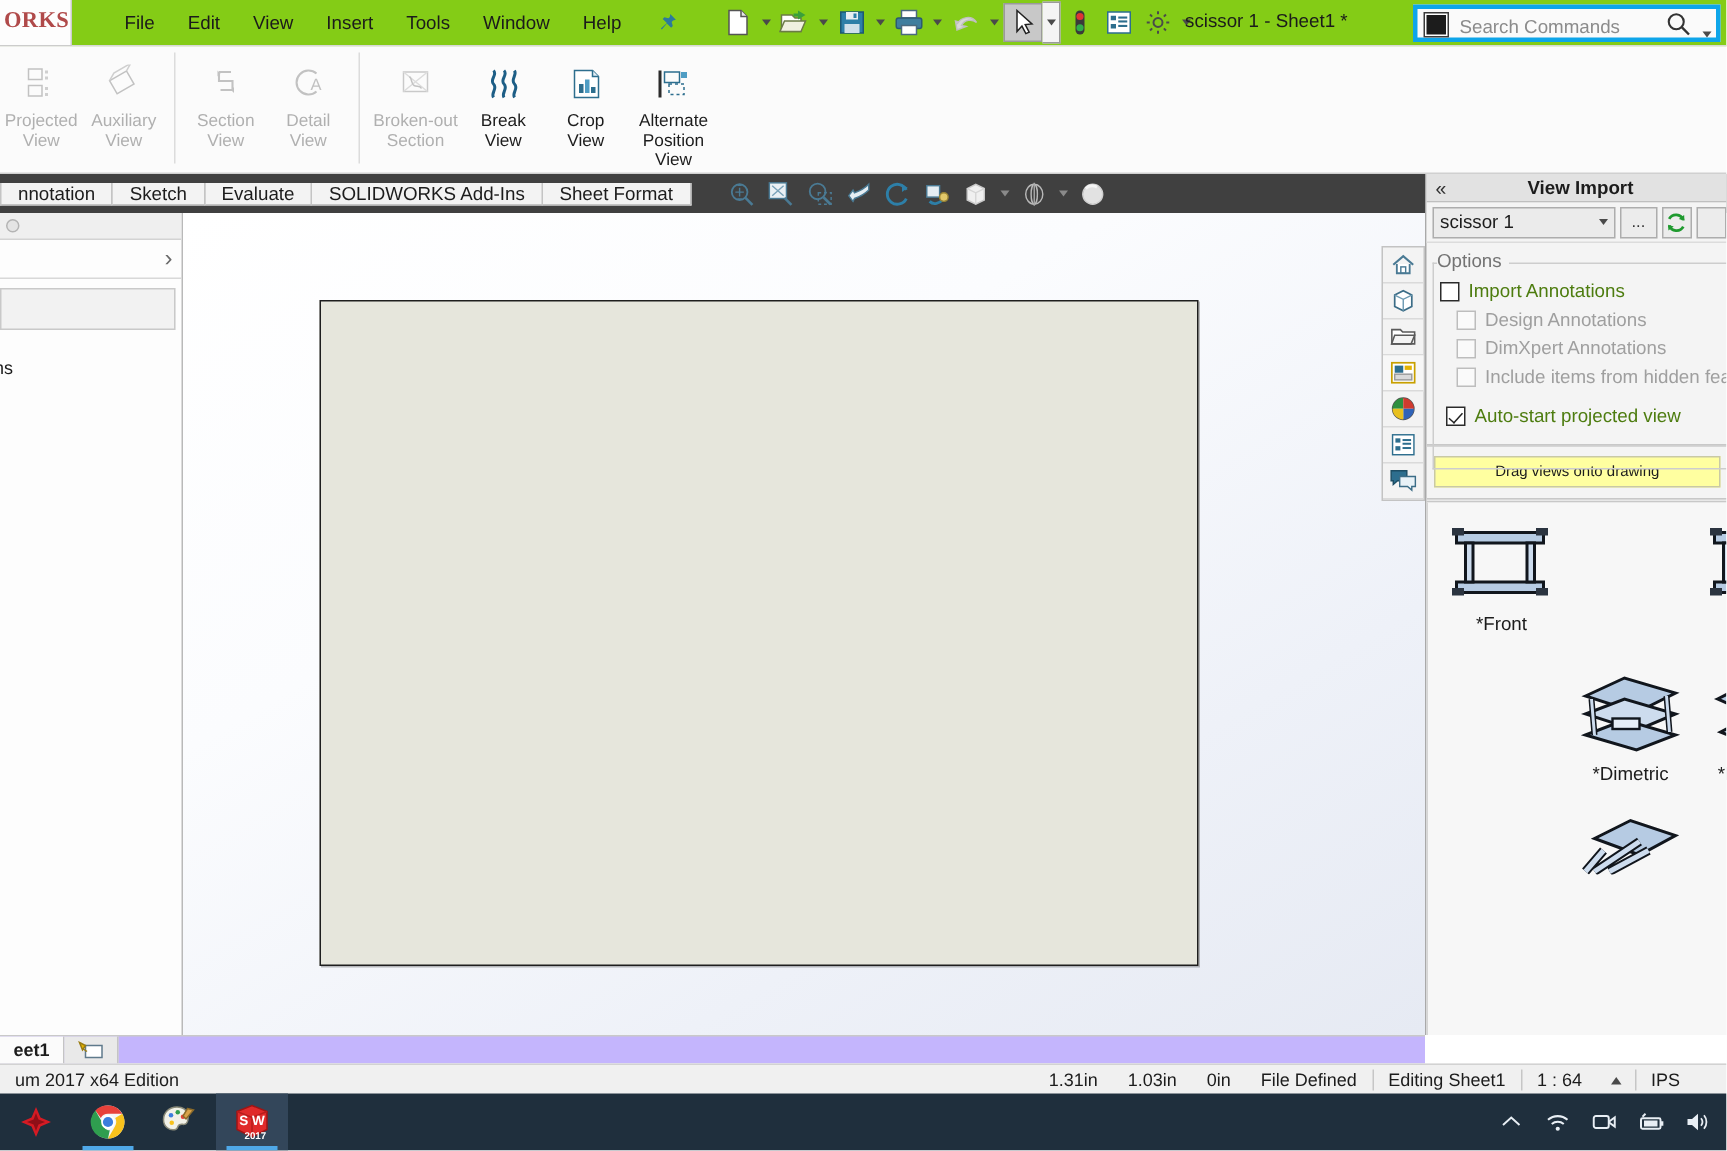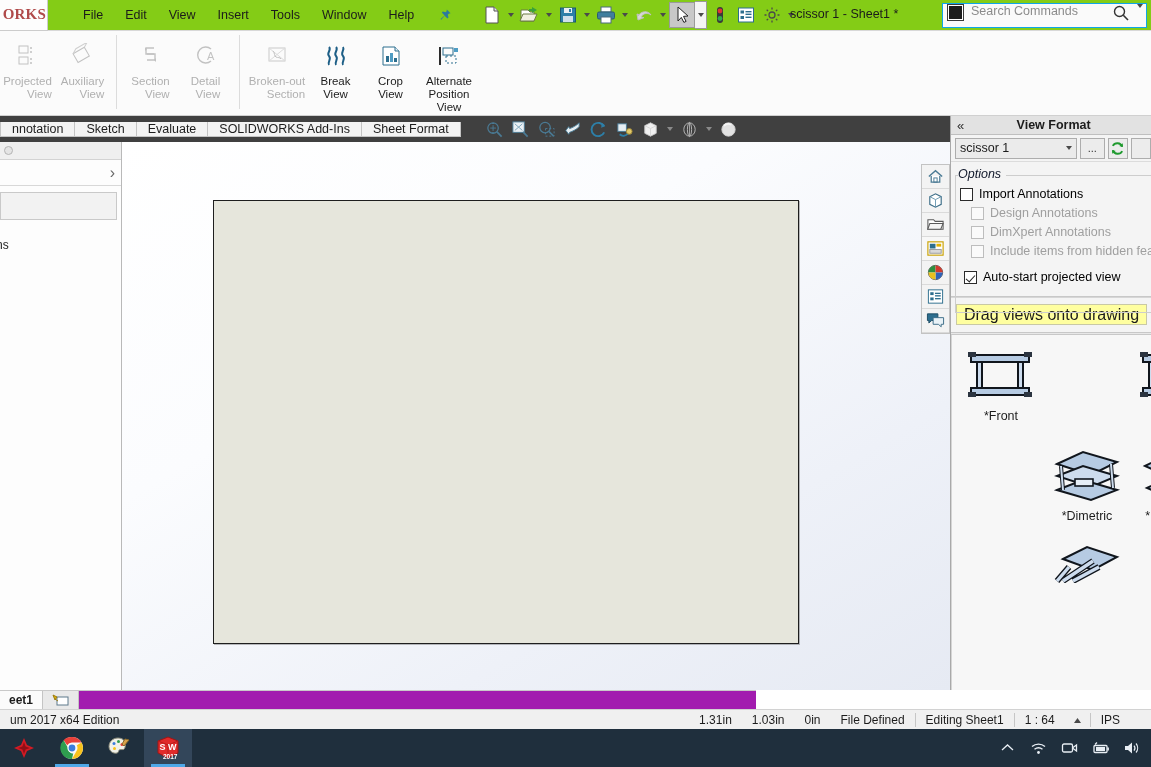--- a/index.html
+++ b/index.html
@@ -56,22 +56,22 @@
     background: #c8c8c8; border: 1px solid #9a9a9a;
   }
   .tb-caret.selbox { border: 1px solid #9a9a9a; border-left: none; height: 28px; background: #f4f4f4;}
 
   .doctitle {
     position: absolute; left: 790px; top: 7px;
     font-size: 12.5px; color: #1b1b1b; white-space: nowrap;
   }
   .searchbox {
     position: absolute; right: 4px; top: 3px; width: 205px; height: 25px;
-    background: #fafafa; border: 1px solid #0ea5e9;
-    display: flex; align-items: flex-start;
+    background: #fafafa; border: 3px solid #0ea5e9;
+    display: flex; align-items: flex-end;
   }
   .search-cmd-icon {
     width: 17px; height: 17px; margin-left: 4px;
     background: #ffffff; border: 1px solid #3a3a3a;
     display:flex; align-items:center; justify-content:center;
   }
   .search-cmd-icon::before {
     content: ""; width: 13px; height: 13px; background: #1c1c1c;
   }
   .search-ph { flex: 1; margin-left: 7px; font-size: 12.5px; color: #8b8b8b; }
@@ -89,21 +89,21 @@
   .rb-item {
     width: 55px; display: flex; flex-direction: column; align-items: center;
     padding-top: 4px; cursor: default;
   }
   .rb-item.wide { width: 62px; }
   .rb-item .ic { height: 34px; display: flex; align-items: center; justify-content: center; }
   .rb-item .lbl {
     font-size: 11.5px; line-height: 13px; text-align: center; margin-top: 2px;
     color: #1c1c1c; white-space: pre-line;
   }
-  .rb-item.disabled .lbl { color: #b0b0b0; text-align: right; }
+  .rb-item.disabled .lbl { color: #b0b0b0; }
 
   
   .tabrow {
     position: absolute; left: 0; top: 116px; width: 1151px; height: 26px;
     background: #404040;
     display: flex; align-items: center;
   }
   .cm-tab {
     background: #f3f3f3; border-right: 1px solid #c4c4c4; border-bottom: 1px solid #c4c4c4;
     padding: 0 11px; display: flex; align-items: center; font-size: 12.5px;
@@ -195,68 +195,68 @@
   .vpal-select .sv { flex: 1; }
   .vp-btn {
     width: 28px; height: 21px; background: #ececec; border: 1px solid #adadad;
     display: flex; align-items: center; justify-content: center; font-size: 11px;
     color: #333; cursor: default;
   }
   .vp-btn.sm { width: 23px; }
 
   .opts { padding: 6px 4px 4px 7px; position: relative; }
   .opts-legend {
-    font-size: 12.5px; color: #0f172a; background: #f4f4f4;
-    position: relative; top: -1px; padding-right: 5px; display:inline-block;font-style:italic;
+    font-size: 12.5px; color: #737373; background: #f4f4f4;
+    position: relative; top: -1px; padding-right: 5px; display:inline-block;
   }
   .opts-frame {
     position: absolute; left: 4px; top: 13px; right: 0px; height: 138px;
     border: 1px solid #cdcdcd; border-right: none;
   }
   .chk-row { display: flex; align-items: center; gap: 6px; margin: 5px 0 0 2px; position: relative; z-index:2;}
   .chk-row.ind { margin-left: 13px; }
   .cbox {
     width: 13px; height: 13px; background: #fff; border: 1px solid #2b2b2b;
     display: flex; align-items: center; justify-content: center; flex: 0 0 auto;
   }
   .cbox.dis { border-color: #bdbdbd; background: #fafafa; }
   .cbox .tick {
     width: 9px; height: 9px; position: relative;
   }
   .cbox .tick::after {
     content: ""; position: absolute; left: 2px; top: 0px; width: 4px; height: 8px;
     border: solid #222; border-width: 0 1.6px 1.6px 0; transform: rotate(42deg);
   }
-  .chk-lbl { font-size: 12.5px; color: #000000; white-space: nowrap; }
+  .chk-lbl { font-size: 12.5px; color: #4d7c0f; white-space: nowrap; }
   .chk-lbl.dis { color: #9f9f9f; }
 
   .autostart { margin: 12px 0 0 6px; }
 
   .vpal-divider { height: 2px; background: #d6d6d6; border-top: 1px solid #c8c8c8; margin-top: 8px;}
   .dragbar {
     margin: 6px 4px 0 5px; height: 21px; background: #ffffa0; border: 1px solid #c9c9a5;
     display: flex; align-items: center; justify-content: center;
-    font-size: 16px; color: #1c1c1c; white-space: nowrap; overflow: hidden;
+    font-size: 10px; color: #1c1c1c; white-space: nowrap; overflow: hidden;
   }
   .vpal-divider2 { height: 3px; border-top:1px solid #c8c8c8; border-bottom:1px solid #c8c8c8; background:#e8e8e8; margin-top: 7px;}
 
   .thumbgrid {
     flex: 1; background: #f7f7f7; border-left: 1px solid #d5d5d5;
     padding: 8px 0 0 6px; display: grid;
     grid-template-columns: 86px 86px 86px; grid-auto-rows: 100px;
     overflow: hidden;
   }
   .thumb { display: flex; flex-direction: column; align-items: center; cursor: default; }
   .thumb .tim { height: 64px; display:flex; align-items:center; justify-content:center; }
   .thumb .tlb { font-size: 12.5px; color: #1c1c1c; margin-top: 2px; white-space: nowrap; }
 
   
   .sheettabs {
-    position: absolute; left: 0; top: 690px; width: 756px; height: 19px;
-    background: #a21caf; border-top: 1px solid #c9c9c9; display: flex; align-items: stretch;
+    position: absolute; left: 0; top: 690px; width: 950px; height: 19px;
+    background: #c4b5fd; border-top: 1px solid #c9c9c9; display: flex; align-items: stretch;
   }
   .st-tab {
     padding: 0 9px; display: flex; align-items: center; font-size: 12px; font-weight: bold;
     color: #1c1c1c; border-right: 1px solid #c4c4c4; background: #fbfbfb; cursor: default;
   }
   .st-add {
     width: 36px; display:flex; align-items:center; justify-content:center;
     border-right: 1px solid #c4c4c4; background:#e9e9e9; cursor:default;
   }
   .statusbar {
@@ -709,21 +709,21 @@
             <path d="M7.5 7h11v7h-2.5v2.6L13 14H7.5z" fill="#e9f2f7" stroke="#3c6d87"></path>
           </svg>
       </div>
     </div>
 
   </div>
 
   <div class="vpal">
     <div class="vpal-title">
       <div class="vpal-collapse">«</div>
-      <div class="vpal-title-txt">View Format</div>
+      <div class="vpal-title-txt">View Import</div>
     </div>
 
     <div class="vpal-row">
       <div class="vpal-select">
         <span class="sv">scissor 1</span>
         <i class="caret-dn"></i>
       </div>
       <div class="vp-btn">...</div>
       <div class="vp-btn sm">
         <svg width="15" height="15" viewBox="0 0 16 16">

